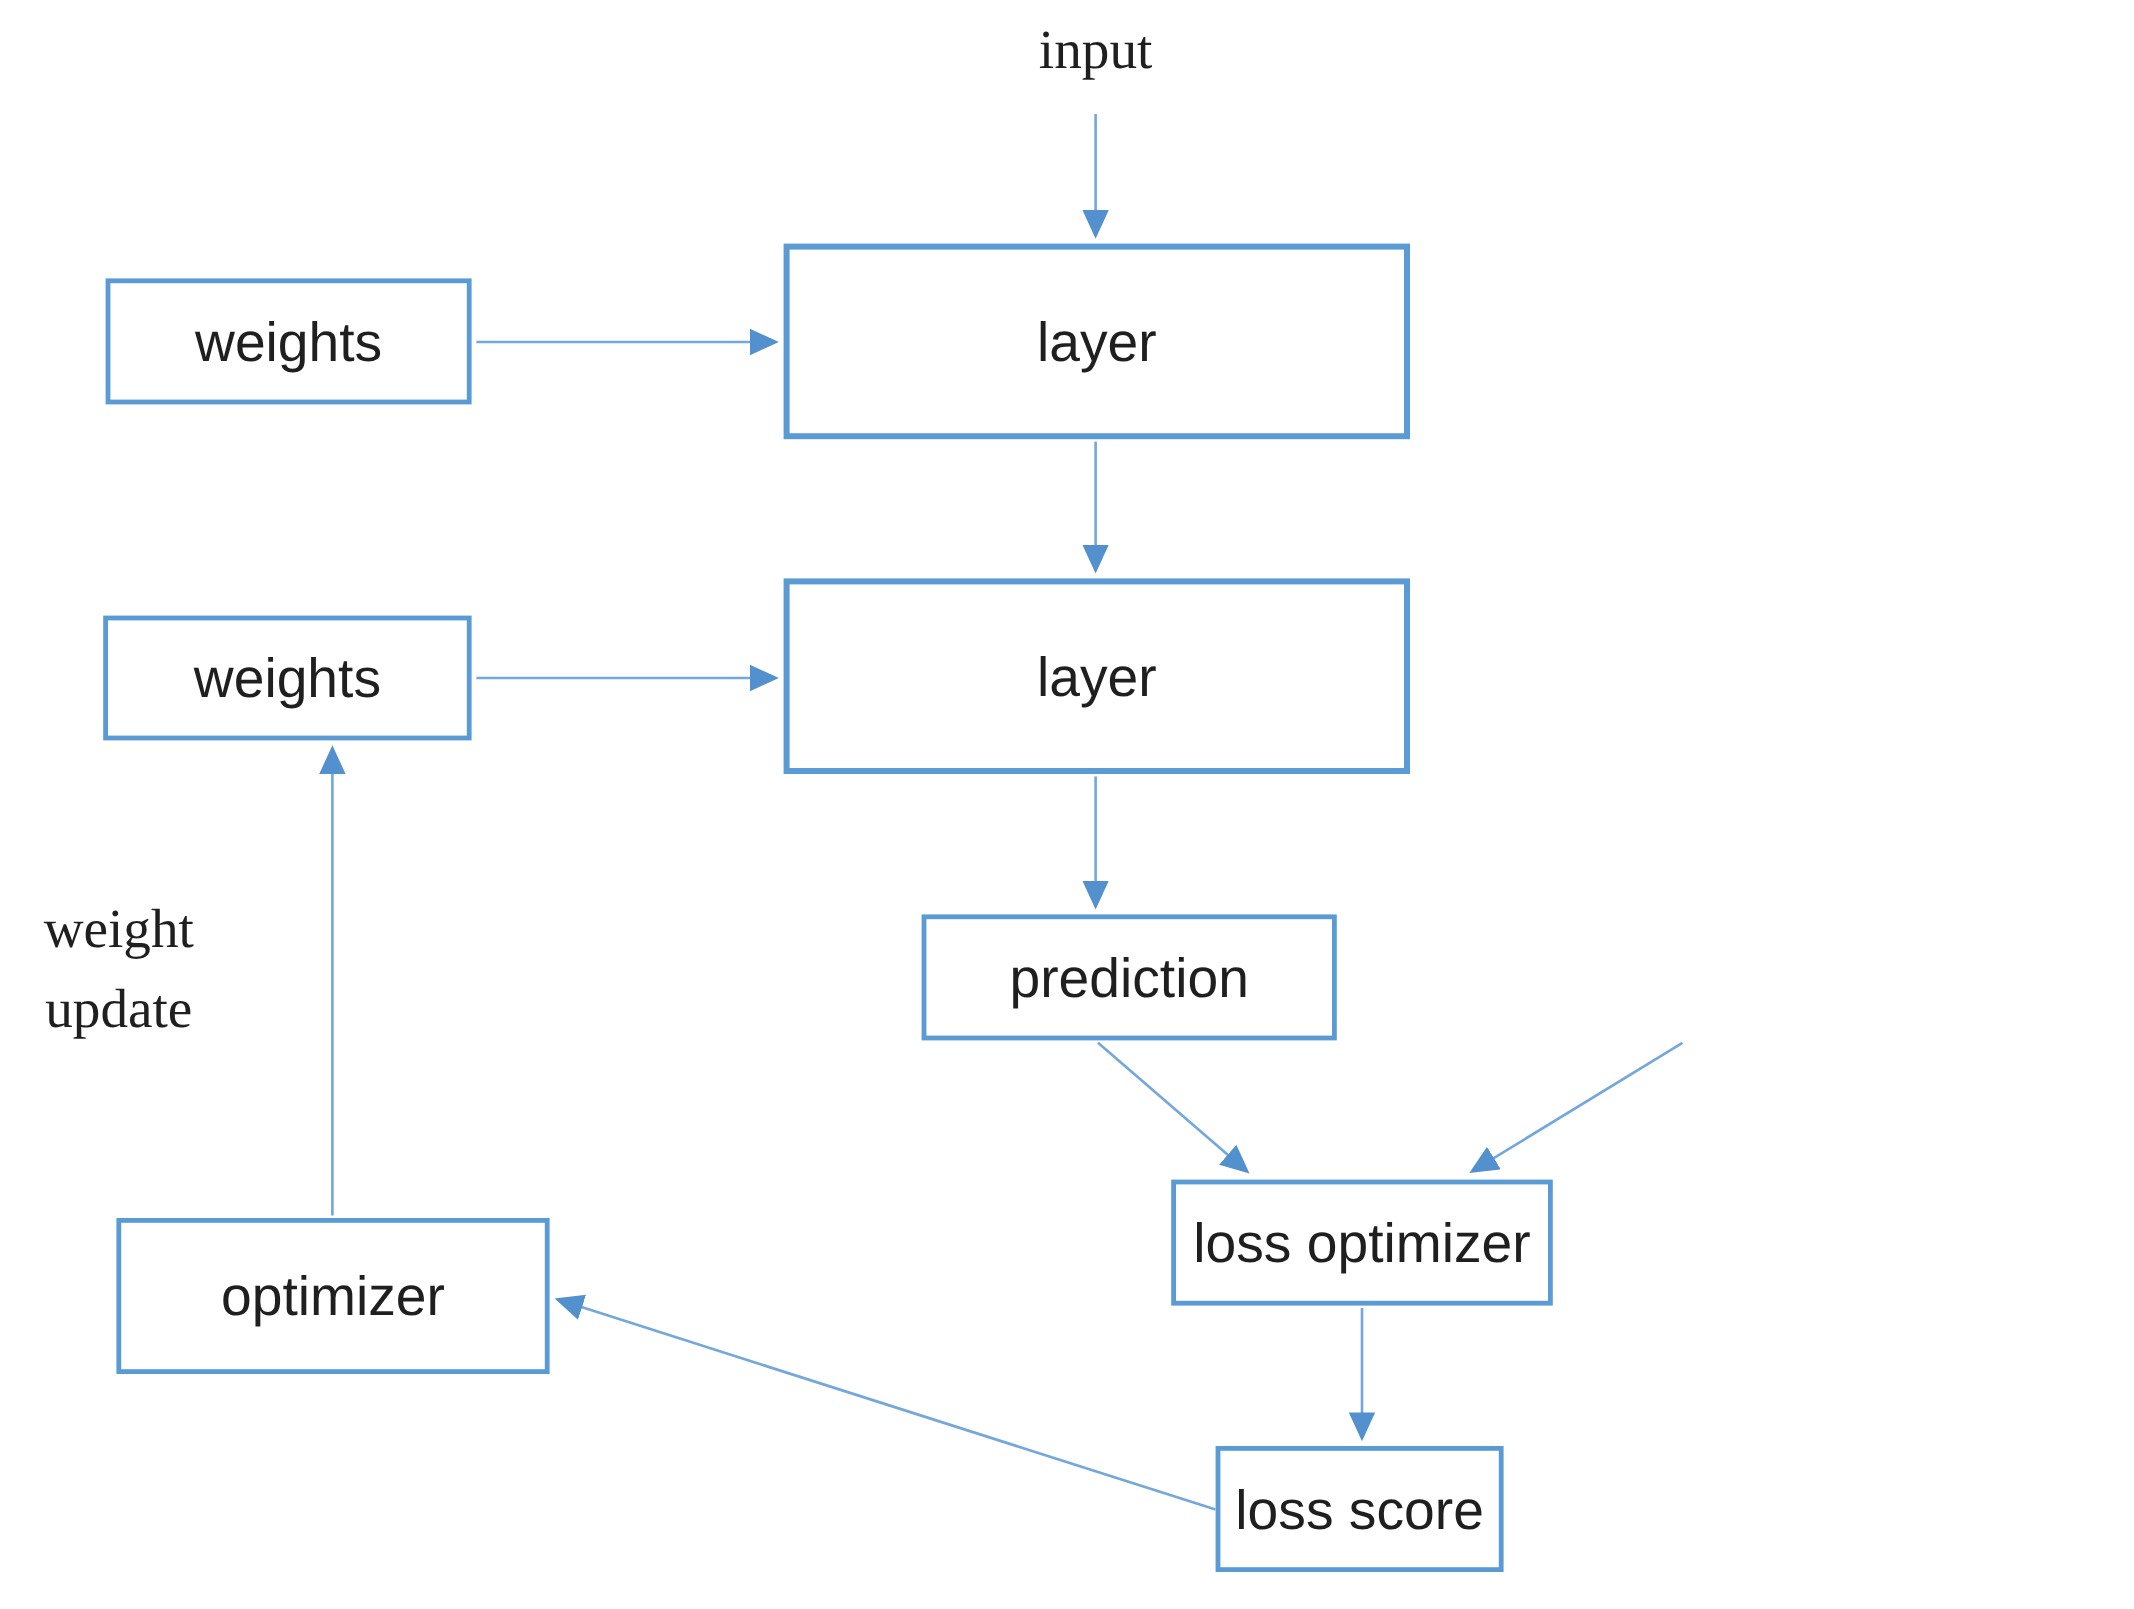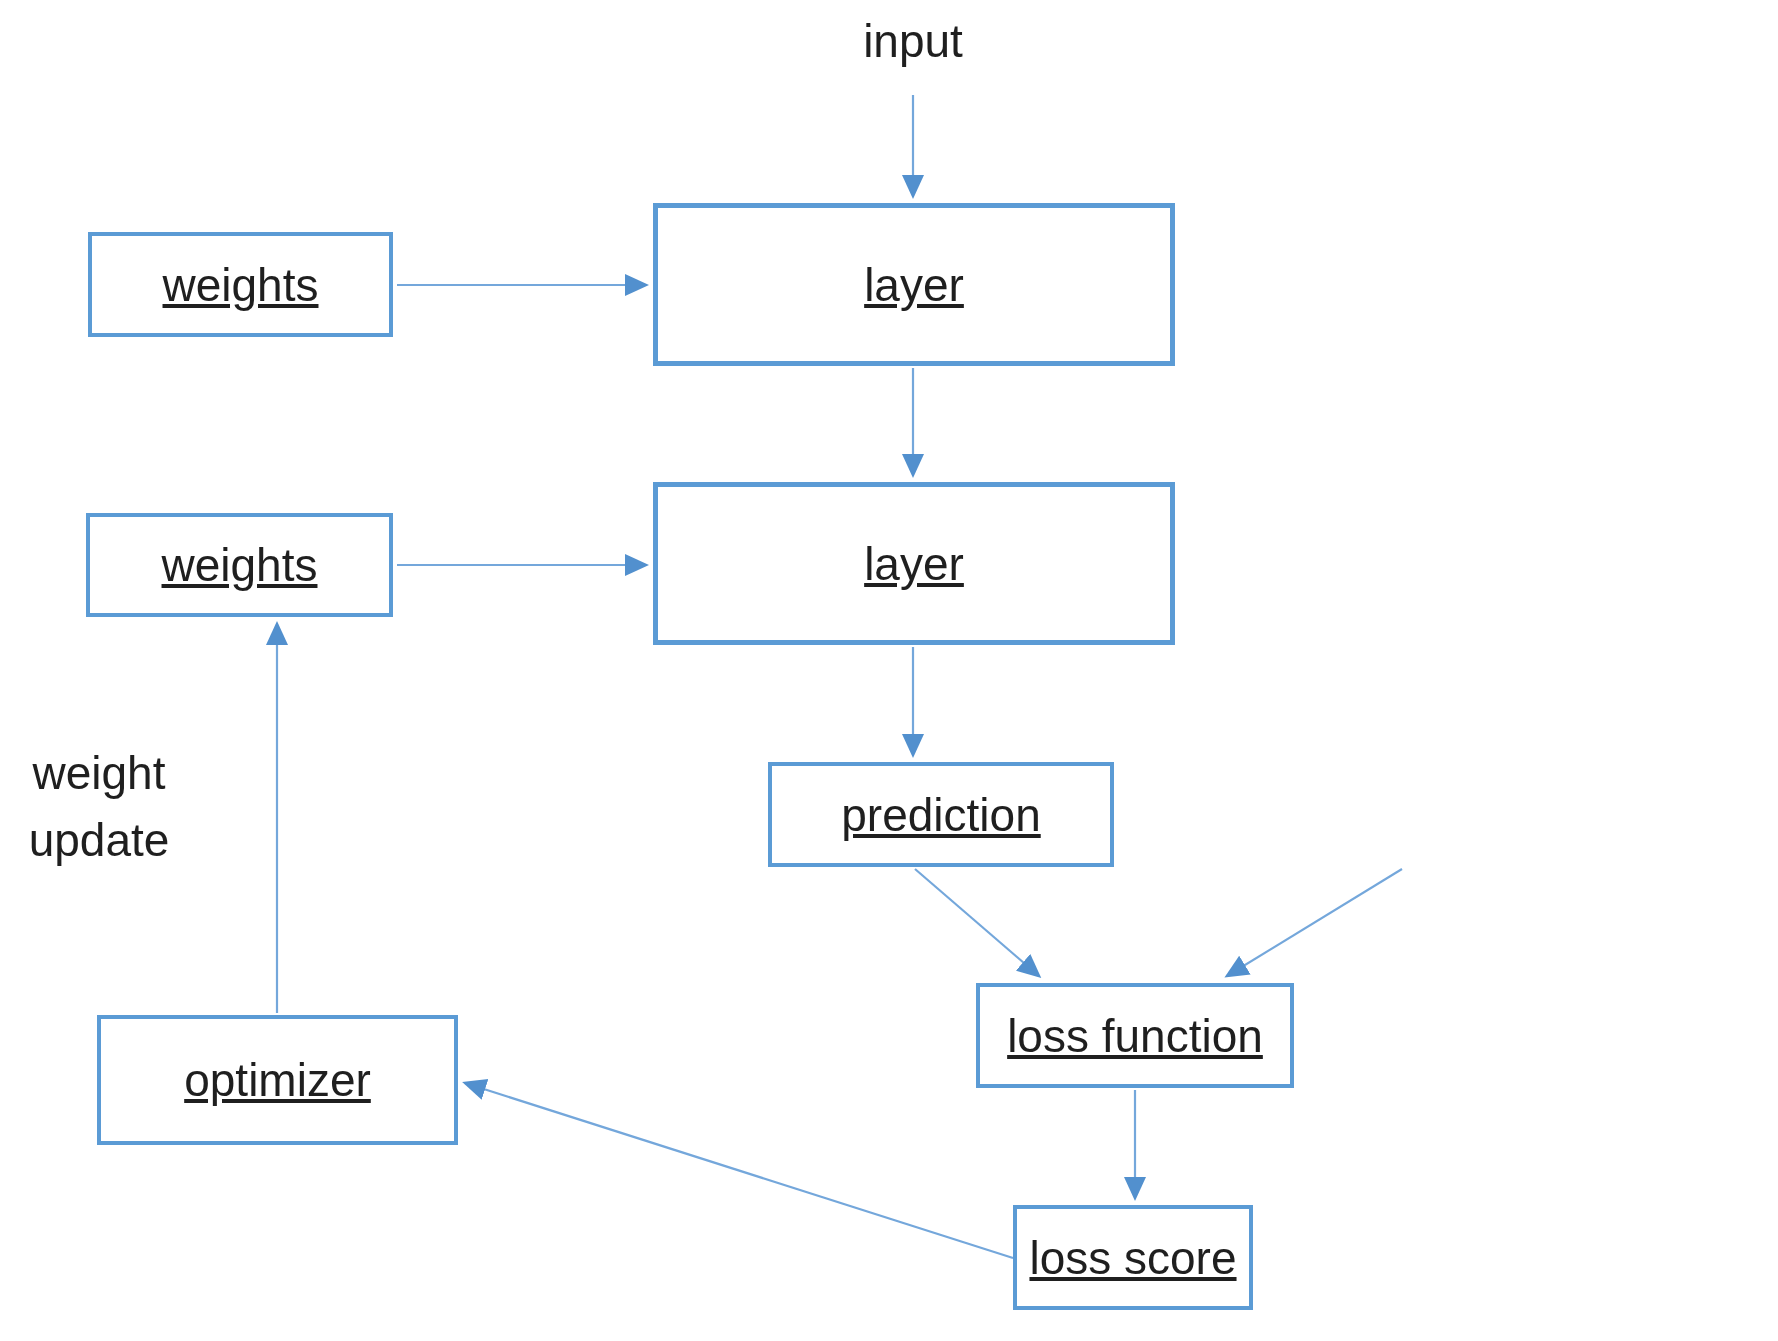--- a/index.html
+++ b/index.html
@@ -36,30 +36,30 @@
     position: absolute;
     box-sizing: border-box;
     border: 4px solid var(--box-border, #5b9bd5);
     background: #ffffff;
     display: flex;
     align-items: center;
     justify-content: center;
     color: var(--text, #1f1f1f);
     font-size: 46px;
     white-space: nowrap;
-    text-decoration: underline;
   }
   .node.thick { border-width: 5px; }
   .free-label {
     position: absolute;
     color: var(--text, #1f1f1f);
     font-size: 46px;
     text-align: center;
     line-height: 67px;
     white-space: nowrap;
+    font-family: Liberation Serif, serif;
   }
   
   #node-weights-top    { left:  88px; top:  232px; width: 305px; height: 105px; }
   #node-layer-top      { left: 653px; top:  203px; width: 522px; height: 163px; }
   #node-weights-bottom { left:  86px; top:  513px; width: 307px; height: 104px; }
   #node-layer-bottom   { left: 653px; top:  482px; width: 522px; height: 163px; }
   #node-prediction     { left: 732px; top:  762px; width: 346px; height: 105px; margin-left: 36px; }
   #node-target-label   { left:1283px; top:  763px; width: 276px; height: 104px; }
   #node-loss-function  { left: 976px; top:  983px; width: 318px; height: 105px; }
   #node-loss-score     { left:1013px; top: 1205px; width: 240px; height: 105px; }
@@ -112,21 +112,21 @@
     <div>weight</div>
     <div>update</div>
   </div>
 
   <div class="node" id="node-prediction">
     <span>prediction</span>
   </div>
 
 
   <div class="node" id="node-loss-function">
-    <span>loss function</span>
+    <span>loss optimizer</span>
   </div>
 
   <div class="node" id="node-loss-score">
     <span>loss score</span>
   </div>
 
   <div class="node" id="node-optimizer">
     <span>optimizer</span>
   </div>
 

